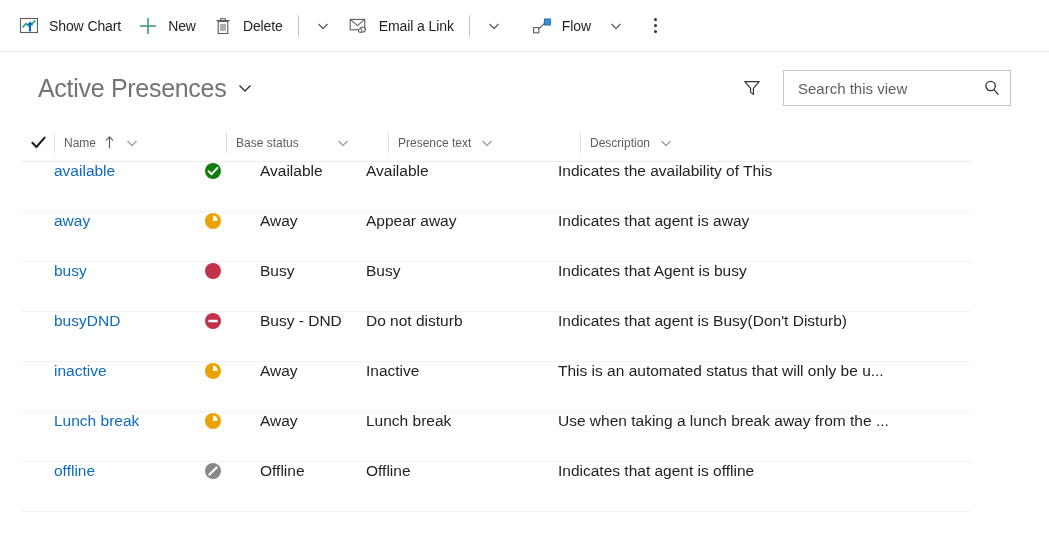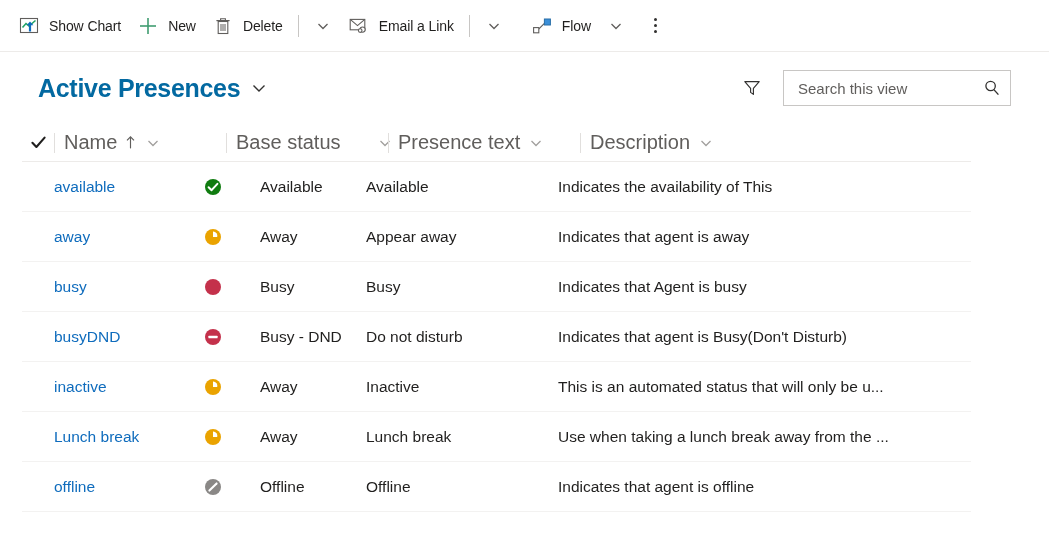--- a/index.html
+++ b/index.html
@@ -86,22 +86,22 @@
     padding: 0 38px 0 38px;
     position: relative;
   }
   .view-title-wrap {
     display: flex;
     align-items: center;
     cursor: pointer;
   }
   .view-title {
     font-size: 25px;
-    font-weight: 700;
-    color: #0369a1;
+    font-weight: 400;
+    color: #737373;
     letter-spacing: -0.3px;
   }
   .view-caret { margin-left: 10px; display: flex; align-items: center; }
   .viewbar-right {
     margin-left: auto;
     display: flex;
     align-items: center;
   }
   .filter-btn {
     width: 34px; height: 34px;
@@ -144,21 +144,21 @@
     box-sizing: border-box;
     border-bottom: 1px solid #edebe9;
     width: 949px;
     position: relative;
   }
   .hcell {
     display: flex;
     align-items: center;
     height: 38px;
     box-sizing: border-box;
-    font-size: 20px;
+    font-size: 12px;
     color: #605e5c;
     cursor: pointer;
     position: relative;
     padding-left: 10px;
   }
   .hcell::before {
     content: "";
     position: absolute;
     left: 0; top: 9px;
     width: 1px; height: 20px;
@@ -186,21 +186,21 @@
     display: flex;
     align-items: center;
     height: 50px;
     width: 949px;
     box-sizing: border-box;
     border-bottom: 1px solid #f3f2f1;
     cursor: pointer;
   }
   .cell {
     display: flex;
-    align-items: center;
+    align-items: flex-start;
     height: 50px;
     box-sizing: border-box;
     padding-left: 10px;
     font-size: 15.5px;
     color: #201f1e;
     overflow: hidden;
     white-space: nowrap;
   }
   .cell-name { padding-left: 32px; }
   .link {

